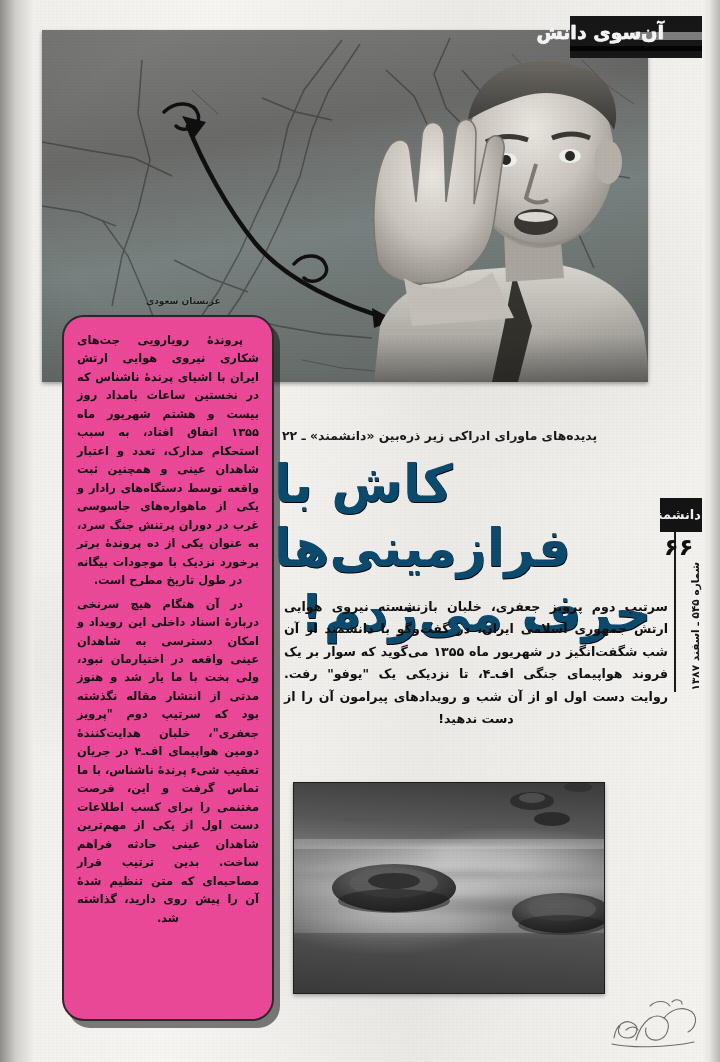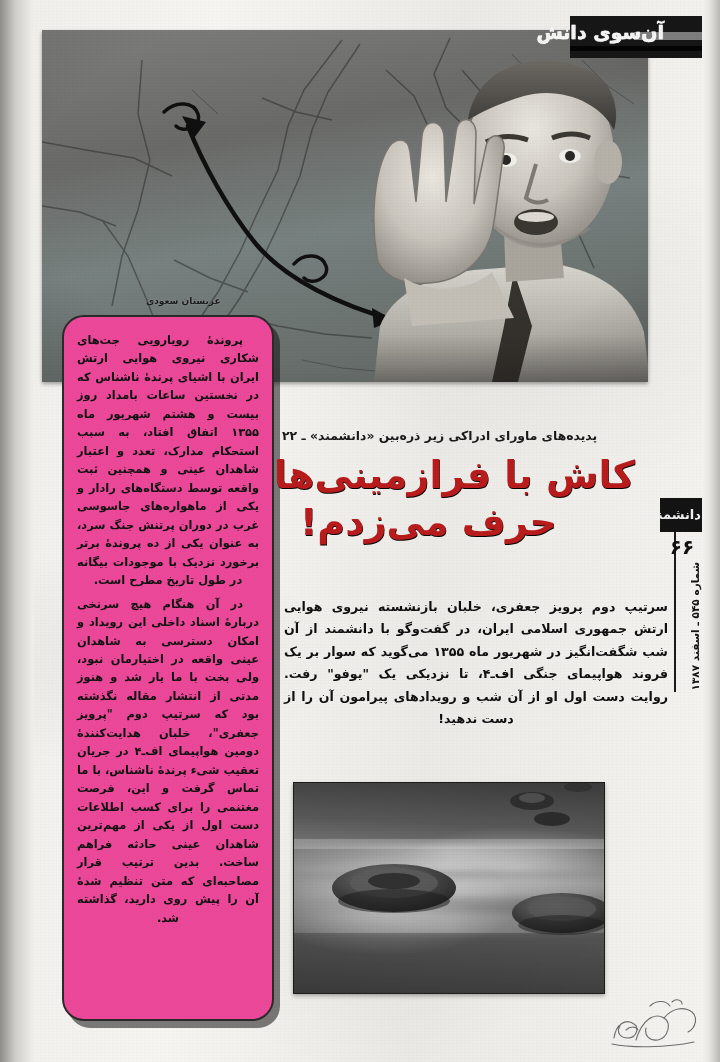--- a/index.html
+++ b/index.html
@@ -105,22 +105,22 @@
   
   .kicker{
     position:absolute;right:52px;top:428px;width:386px;
     text-align:left;direction:rtl;
     font-size:12.4px;font-weight:bold;color:#1a1a1a;
     letter-spacing:-.2px;
   }
   .headline{
     position:absolute;right:46px;top:452px;width:400px;
     text-align:left;direction:rtl;
-    color:#b91c1c;font-weight:bold;
-    font-size:38px;line-height:1.24;
+    color:#0c4a6e;font-weight:bold;
+    font-size:52px;line-height:1.24;
     letter-spacing:-1.5px;
     text-shadow:0.5px 0.5px 0 #000;
   }
   .headline .l2{display:block;padding-left:26px;}
   .lead{
     position:absolute;right:52px;top:596px;width:384px;
     direction:rtl;text-align:justify;text-align-last:center;
     font-size:12.6px;line-height:1.78;font-weight:bold;color:#101010;
   }
   .byline{
@@ -156,21 +156,21 @@
   .folio-black{
     position:absolute;right:0;top:0;width:44px;height:34px;background:#141414;
   }
   .folio-mag{
     position:absolute;right:3px;top:2px;
     color:#f0f0f0;font-size:13px;font-weight:bold;line-height:30px;
     letter-spacing:-.5px;
   }
   .folio-num{
     position:absolute;right:4px;top:36px;width:36px;height:26px;
-    color:#111;font-size:20px;font-weight:bold;text-align:center;line-height:26px;
+    color:#111;font-size:24px;font-weight:bold;text-align:left;line-height:26px;
   }
   .folio-issue{
     position:absolute;right:3px;top:64px;
     writing-mode:vertical-rl;
     transform:rotate(180deg);
     font-size:10.5px;font-weight:bold;color:#141414;
     white-space:nowrap;letter-spacing:0px;
   }
   .folio-rule{
     position:absolute;right:28px;top:34px;width:2px;height:160px;background:#1b1b1b;

